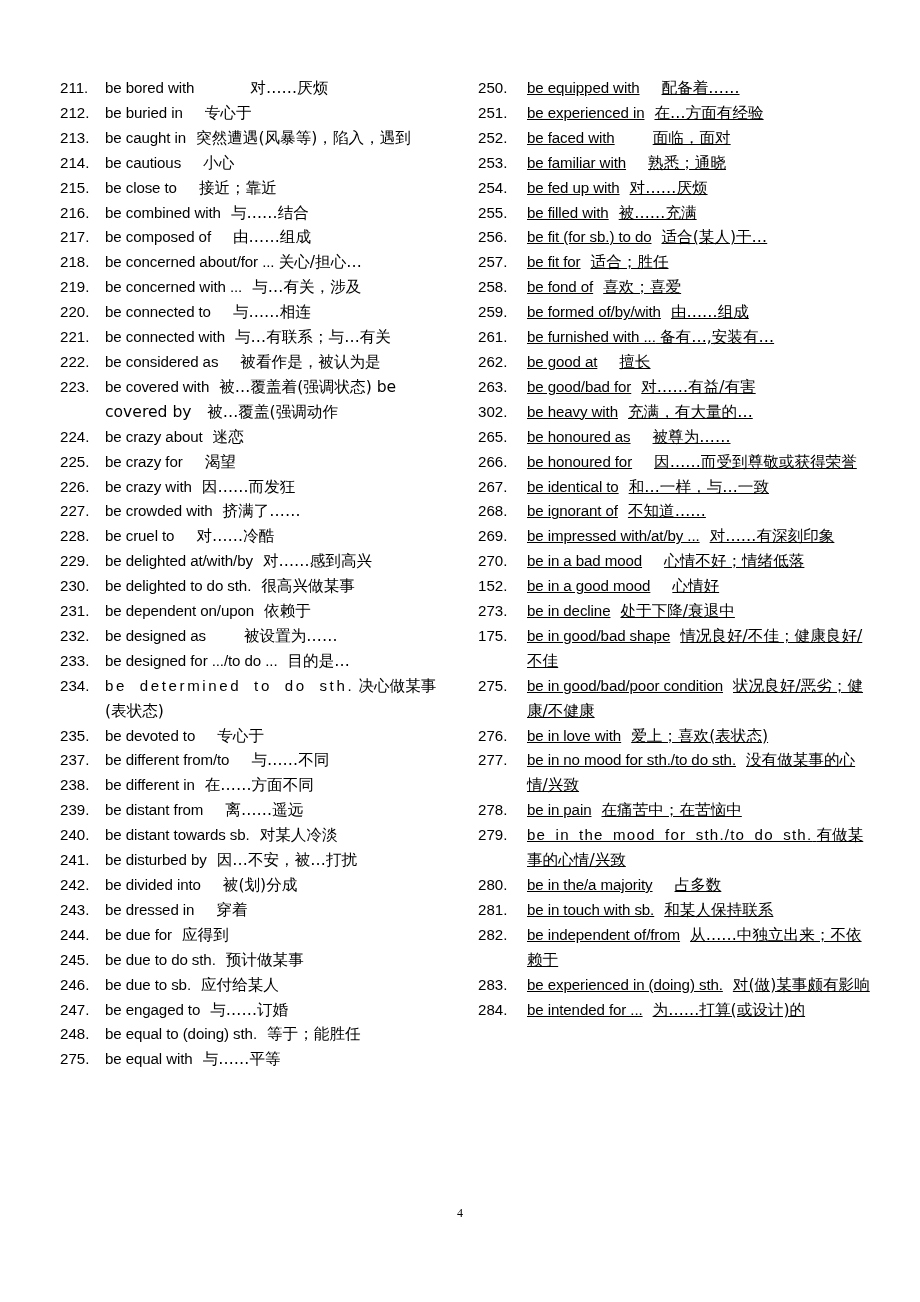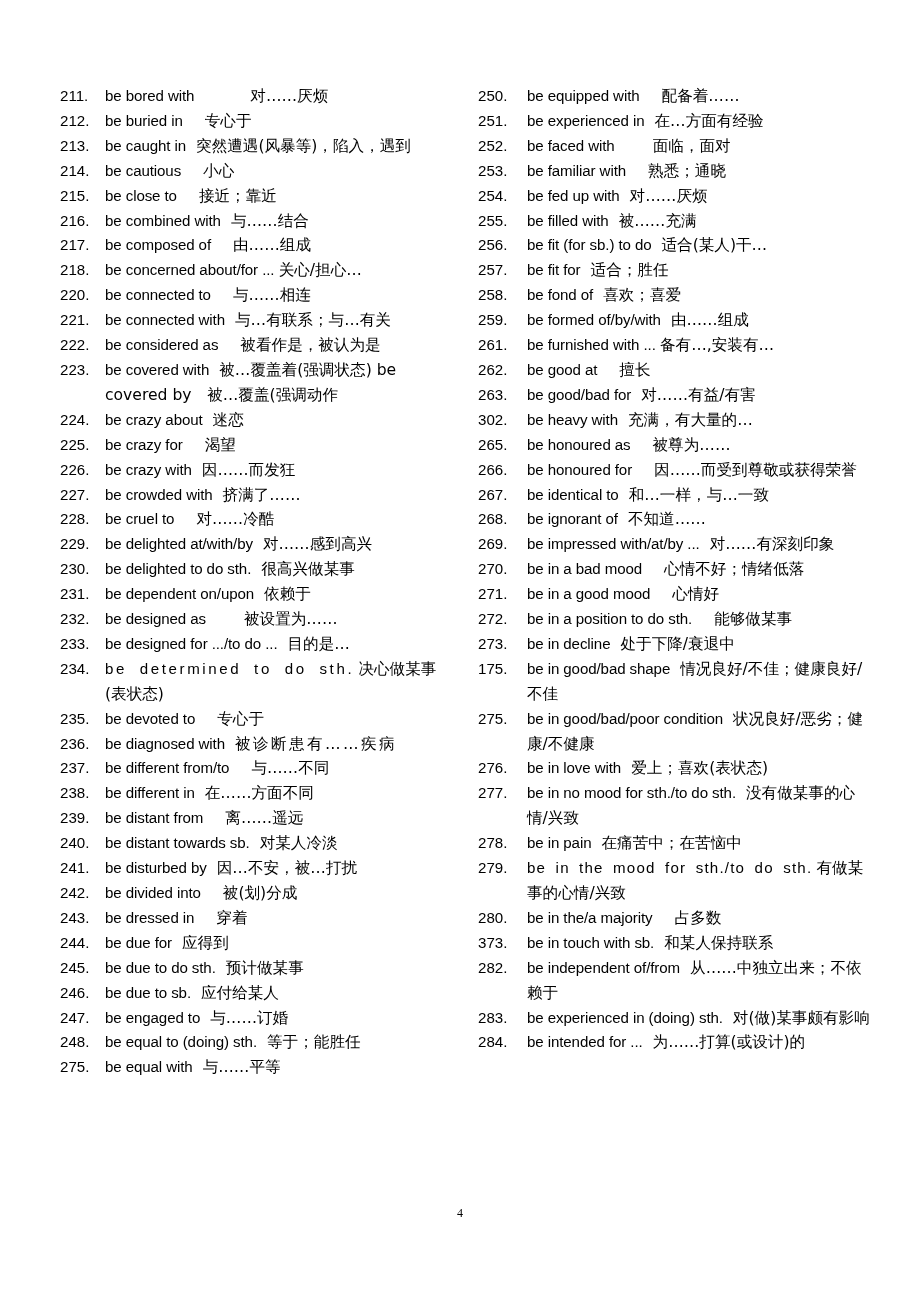--- a/index.html
+++ b/index.html
@@ -11,21 +11,21 @@
     position: relative;
     width: 920px;
     height: 1302px;
     background: #ffffff;
     font-family: "Liberation Sans", "DejaVu Sans", sans-serif;
     color: #000000;
     overflow: hidden;
   }
   .columns {
     position: absolute;
-    top: 84px;
+    top: 76px;
     left: 60px;
     width: 812px;
     display: flex;
     flex-direction: row;
     gap: 24px;
   }
   .col {
     width: 394px;
     flex: 0 0 394px;
   }
@@ -35,20 +35,21 @@
     line-height: 23.9px;
     text-indent: -45px;
     padding-left: 45px;
     margin: 0;
     white-space: normal;
     word-break: break-word;
   }
   .col-right .entry {
     text-indent: -49px;
     padding-left: 49px;
+    text-decoration: underline;
   }
   .num {
     display: inline-block;
     width: 45px;
     text-indent: 0;
     font-size: 15.1px;
   }
   .col-right .num {
     width: 49px;
   }
@@ -96,37 +97,37 @@
 
     <div class="col col-left" id="col-left">
         <p class="entry"><span class="num">211.</span><span class="en">be bored with</span><span class="gap-xl"></span><span class="zh">对……厌烦</span></p>
         <p class="entry"><span class="num">212.</span><span class="en">be buried in</span><span class="gap-m"></span><span class="zh">专心于</span></p>
         <p class="entry"><span class="num">213.</span><span class="en">be caught in</span><span class="gap-s"></span><span class="zh">突然遭遇(风暴等)，陷入，遇到</span></p>
         <p class="entry"><span class="num">214.</span><span class="en">be cautious</span><span class="gap-m"></span><span class="zh">小心</span></p>
         <p class="entry"><span class="num">215.</span><span class="en">be close to</span><span class="gap-m"></span><span class="zh">接近；靠近</span></p>
         <p class="entry"><span class="num">216.</span><span class="en">be combined with</span><span class="gap-s"></span><span class="zh">与……结合</span></p>
         <p class="entry"><span class="num">217.</span><span class="en">be composed of</span><span class="gap-m"></span><span class="zh">由……组成</span></p>
         <p class="entry"><span class="num">218.</span><span class="en">be concerned about/for ...</span> <span class="zh">关心/担心…</span></p>
+        <p class="entry"><span class="num">219.</span><span class="en">be concerned with ...</span><span class="gap-s"></span><span class="zh">与…有关，涉及</span></p>
         <p class="entry"><span class="num">220.</span><span class="en">be connected to</span><span class="gap-m"></span><span class="zh">与……相连</span></p>
         <p class="entry"><span class="num">221.</span><span class="en">be connected with</span><span class="gap-s"></span><span class="zh">与…有联系；与…有关</span></p>
         <p class="entry"><span class="num">222.</span><span class="en">be considered as</span><span class="gap-m"></span><span class="zh">被看作是，被认为是</span></p>
         <p class="entry"><span class="num">223.</span><span class="en">be covered with</span><span class="gap-s"></span><span class="zh">被…覆盖着(强调状态) be covered by　被…覆盖(强调动作</span></p>
         <p class="entry"><span class="num">224.</span><span class="en">be crazy about</span><span class="gap-s"></span><span class="zh">迷恋</span></p>
         <p class="entry"><span class="num">225.</span><span class="en">be crazy for</span><span class="gap-m"></span><span class="zh">渴望</span></p>
         <p class="entry"><span class="num">226.</span><span class="en">be crazy with</span><span class="gap-s"></span><span class="zh">因……而发狂</span></p>
         <p class="entry"><span class="num">227.</span><span class="en">be crowded with</span><span class="gap-s"></span><span class="zh">挤满了……</span></p>
         <p class="entry"><span class="num">228.</span><span class="en">be cruel to</span><span class="gap-m"></span><span class="zh">对……冷酷</span></p>
         <p class="entry"><span class="num">229.</span><span class="en">be delighted at/with/by</span><span class="gap-s"></span><span class="zh">对……感到高兴</span></p>
         <p class="entry"><span class="num">230.</span><span class="en">be delighted to do sth.</span><span class="gap-s"></span><span class="zh">很高兴做某事</span></p>
         <p class="entry"><span class="num">231.</span><span class="en">be dependent on/upon</span><span class="gap-s"></span><span class="zh">依赖于</span></p>
         <p class="entry"><span class="num">232.</span><span class="en">be designed as</span><span class="gap-l"></span><span class="zh">被设置为……</span></p>
         <p class="entry"><span class="num">233.</span><span class="en">be designed for .../to do ...</span><span class="gap-s"></span><span class="zh">目的是…</span></p>
         <p class="entry spread"><span class="num">234.</span><span class="en">be determined to do sth.</span> <span class="zh">决心做某事(表状态)</span></p>
         <p class="entry"><span class="num">235.</span><span class="en">be devoted to</span><span class="gap-m"></span><span class="zh">专心于</span></p>
-        <p class="entry spreadzh"><span class="num">236.</span><span class="en">be diagnosed with</span><span class="gap-s"></span><span class="zh">被诊断患有……疾病</span></p>
         <p class="entry"><span class="num">237.</span><span class="en">be different from/to</span><span class="gap-m"></span><span class="zh">与……不同</span></p>
         <p class="entry"><span class="num">238.</span><span class="en">be different in</span><span class="gap-s"></span><span class="zh">在……方面不同</span></p>
         <p class="entry"><span class="num">239.</span><span class="en">be distant from</span><span class="gap-m"></span><span class="zh">离……遥远</span></p>
         <p class="entry"><span class="num">240.</span><span class="en">be distant towards sb.</span><span class="gap-s"></span><span class="zh">对某人冷淡</span></p>
         <p class="entry"><span class="num">241.</span><span class="en">be disturbed by</span><span class="gap-s"></span><span class="zh">因…不安，被…打扰</span></p>
         <p class="entry"><span class="num">242.</span><span class="en">be divided into</span><span class="gap-m"></span><span class="zh">被(划)分成</span></p>
         <p class="entry"><span class="num">243.</span><span class="en">be dressed in</span><span class="gap-m"></span><span class="zh">穿着</span></p>
         <p class="entry"><span class="num">244.</span><span class="en">be due for</span><span class="gap-s"></span><span class="zh">应得到</span></p>
         <p class="entry"><span class="num">245.</span><span class="en">be due to do sth.</span><span class="gap-s"></span><span class="zh">预计做某事</span></p>
         <p class="entry"><span class="num">246.</span><span class="en">be due to sb.</span><span class="gap-s"></span><span class="zh">应付给某人</span></p>
@@ -149,31 +150,30 @@
         <p class="entry"><span class="num">261.</span><span class="en">be furnished with ...</span> <span class="zh">备有…,安装有…</span></p>
         <p class="entry"><span class="num">262.</span><span class="en">be good at</span><span class="gap-m"></span><span class="zh">擅长</span></p>
         <p class="entry"><span class="num">263.</span><span class="en">be good/bad for</span><span class="gap-s"></span><span class="zh">对……有益/有害</span></p>
         <p class="entry"><span class="num">302.</span><span class="en">be heavy with</span><span class="gap-s"></span><span class="zh">充满，有大量的…</span></p>
         <p class="entry"><span class="num">265.</span><span class="en">be honoured as</span><span class="gap-m"></span><span class="zh">被尊为……</span></p>
         <p class="entry"><span class="num">266.</span><span class="en">be honoured for</span><span class="gap-m"></span><span class="zh">因……而受到尊敬或获得荣誉</span></p>
         <p class="entry"><span class="num">267.</span><span class="en">be identical to</span><span class="gap-s"></span><span class="zh">和…一样，与…一致</span></p>
         <p class="entry"><span class="num">268.</span><span class="en">be ignorant of</span><span class="gap-s"></span><span class="zh">不知道……</span></p>
         <p class="entry"><span class="num">269.</span><span class="en">be impressed with/at/by ...</span><span class="gap-s"></span><span class="zh">对……有深刻印象</span></p>
         <p class="entry"><span class="num">270.</span><span class="en">be in a bad mood</span><span class="gap-m"></span><span class="zh">心情不好；情绪低落</span></p>
-        <p class="entry"><span class="num">271.</span><span class="en">be in a good mood</span><span class="gap-m"></span><span class="zh">心情好</span></p>
-        <p class="entry"><span class="num">272.</span><span class="en">be in a position to do sth.</span><span class="gap-m"></span><span class="zh">能够做某事</span></p>
+        <p class="entry"><span class="num">152.</span><span class="en">be in a good mood</span><span class="gap-m"></span><span class="zh">心情好</span></p>
         <p class="entry"><span class="num">273.</span><span class="en">be in decline</span><span class="gap-s"></span><span class="zh">处于下降/衰退中</span></p>
         <p class="entry"><span class="num">175.</span><span class="en">be in good/bad shape</span><span class="gap-s"></span><span class="zh">情况良好/不佳；健康良好/不佳</span></p>
         <p class="entry"><span class="num">275.</span><span class="en">be in good/bad/poor condition</span><span class="gap-s"></span><span class="zh">状况良好/恶劣；健康/不健康</span></p>
         <p class="entry"><span class="num">276.</span><span class="en">be in love with</span><span class="gap-s"></span><span class="zh">爱上；喜欢(表状态)</span></p>
         <p class="entry"><span class="num">277.</span><span class="en">be in no mood for sth./to do sth.</span><span class="gap-s"></span><span class="zh">没有做某事的心情/兴致</span></p>
         <p class="entry"><span class="num">278.</span><span class="en">be in pain</span><span class="gap-s"></span><span class="zh">在痛苦中；在苦恼中</span></p>
         <p class="entry spread2"><span class="num">279.</span><span class="en">be in the mood for sth./to do sth.</span> <span class="zh">有做某事的心情/兴致</span></p>
         <p class="entry"><span class="num">280.</span><span class="en">be in the/a majority</span><span class="gap-m"></span><span class="zh">占多数</span></p>
-        <p class="entry"><span class="num">373.</span><span class="en">be in touch with sb.</span><span class="gap-s"></span><span class="zh">和某人保持联系</span></p>
+        <p class="entry"><span class="num">281.</span><span class="en">be in touch with sb.</span><span class="gap-s"></span><span class="zh">和某人保持联系</span></p>
         <p class="entry"><span class="num">282.</span><span class="en">be independent of/from</span><span class="gap-s"></span><span class="zh">从……中独立出来；不依赖于</span></p>
         <p class="entry"><span class="num">283.</span><span class="en">be experienced in (doing) sth.</span><span class="gap-s"></span><span class="zh">对(做)某事颇有影响</span></p>
         <p class="entry"><span class="num">284.</span><span class="en">be intended for ...</span><span class="gap-s"></span><span class="zh">为……打算(或设计)的</span></p>
       </div>
 
   </div>
 
   <div class="page-number">4</div>
 
 </div>

